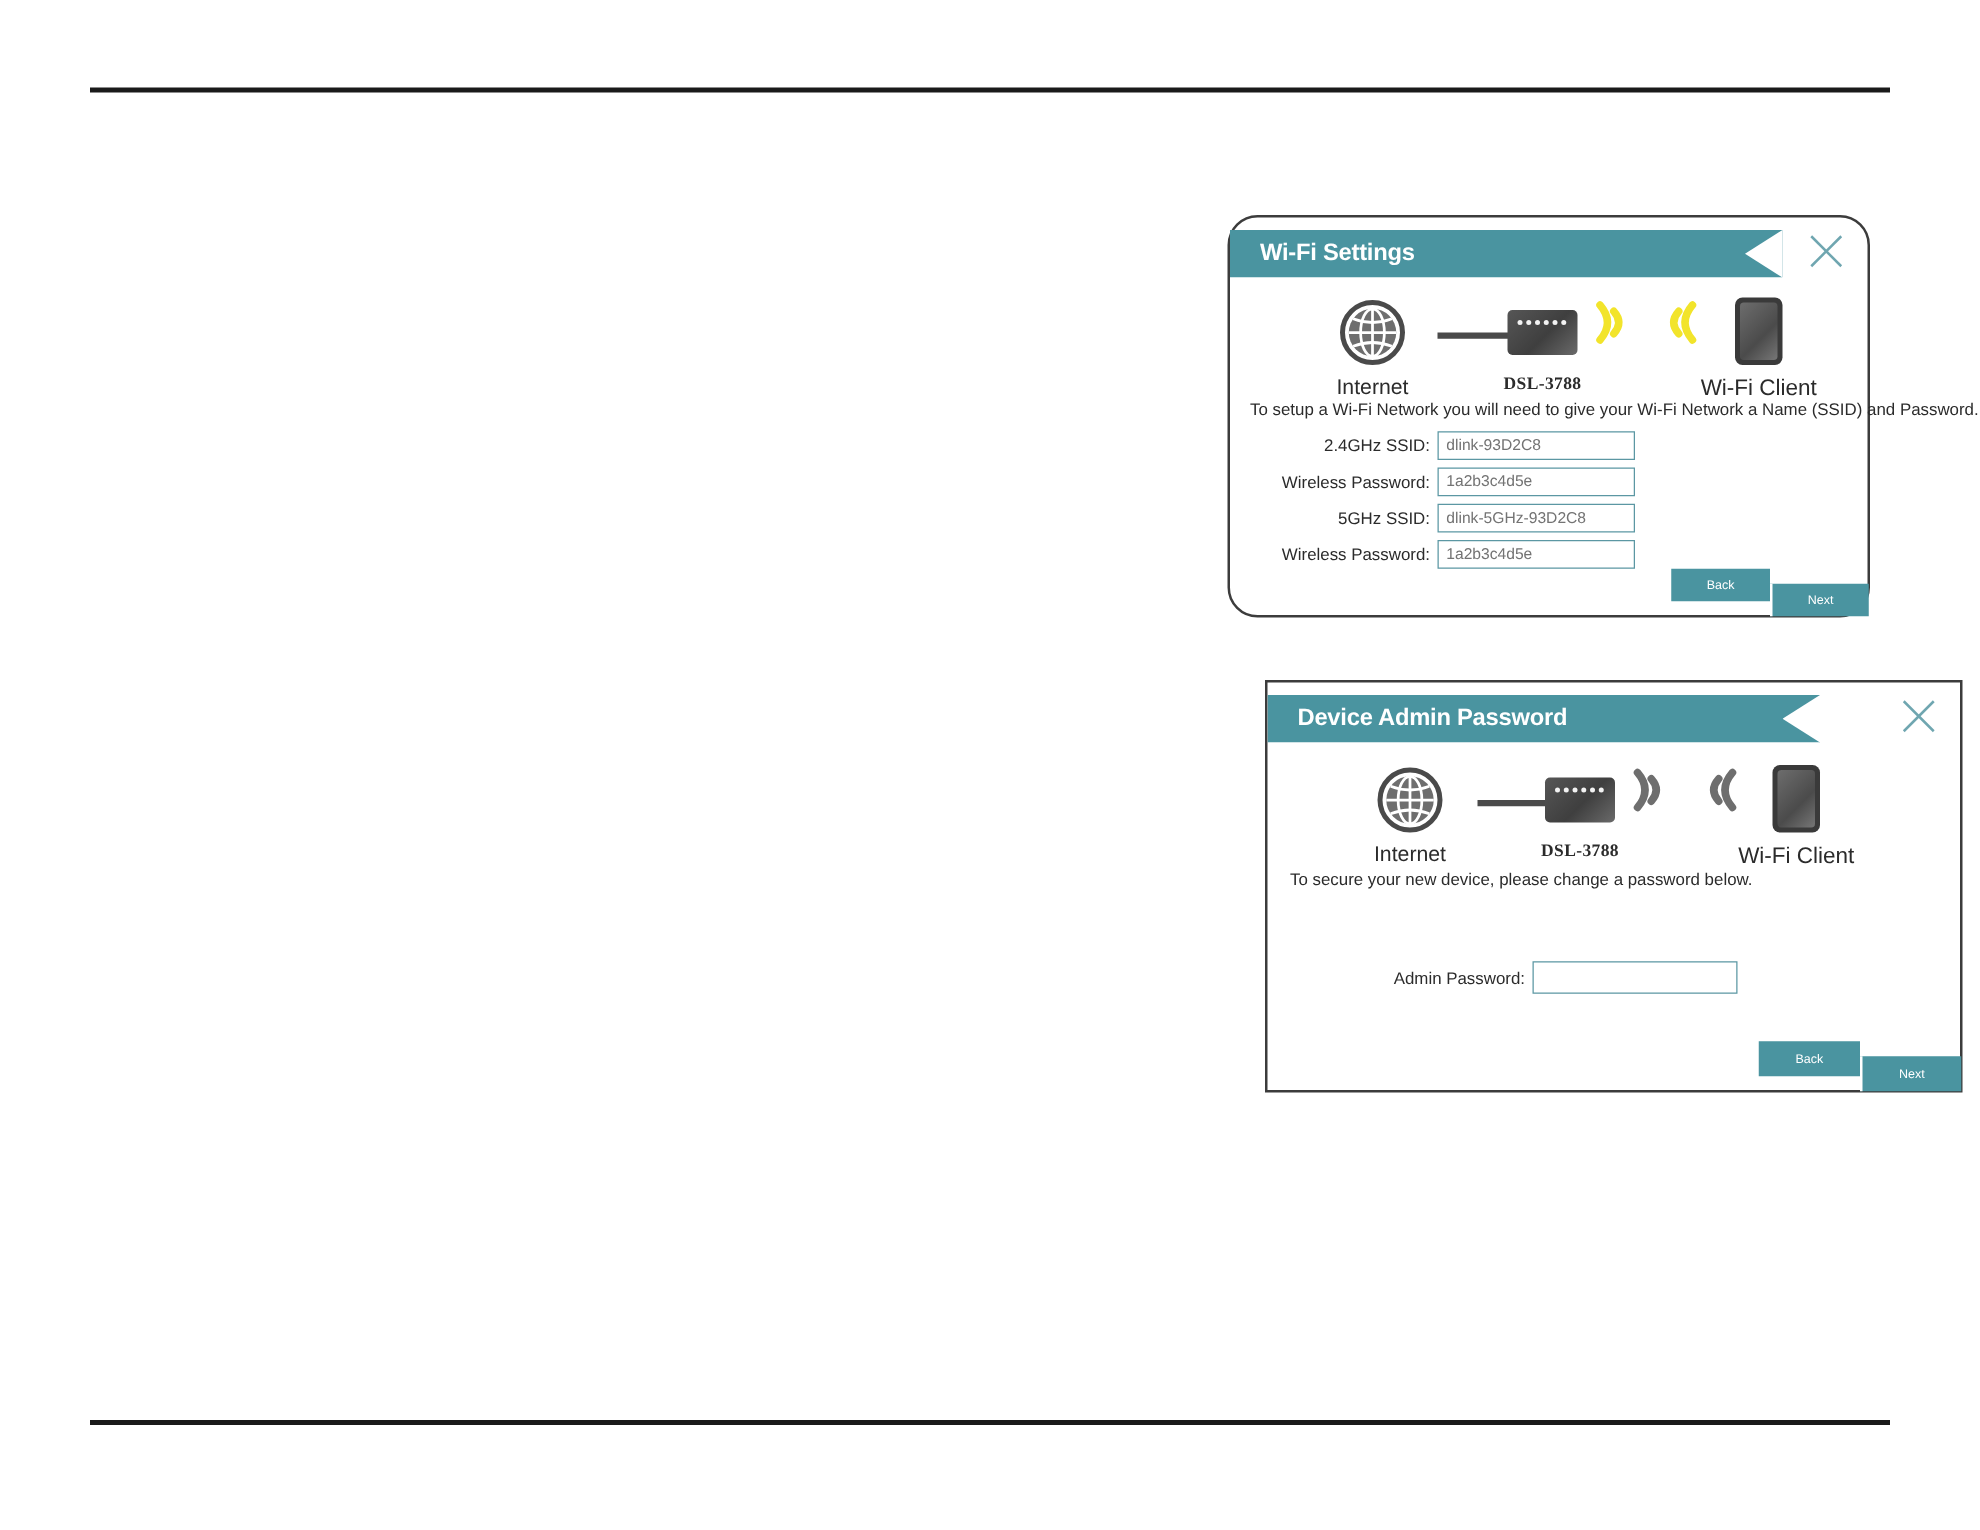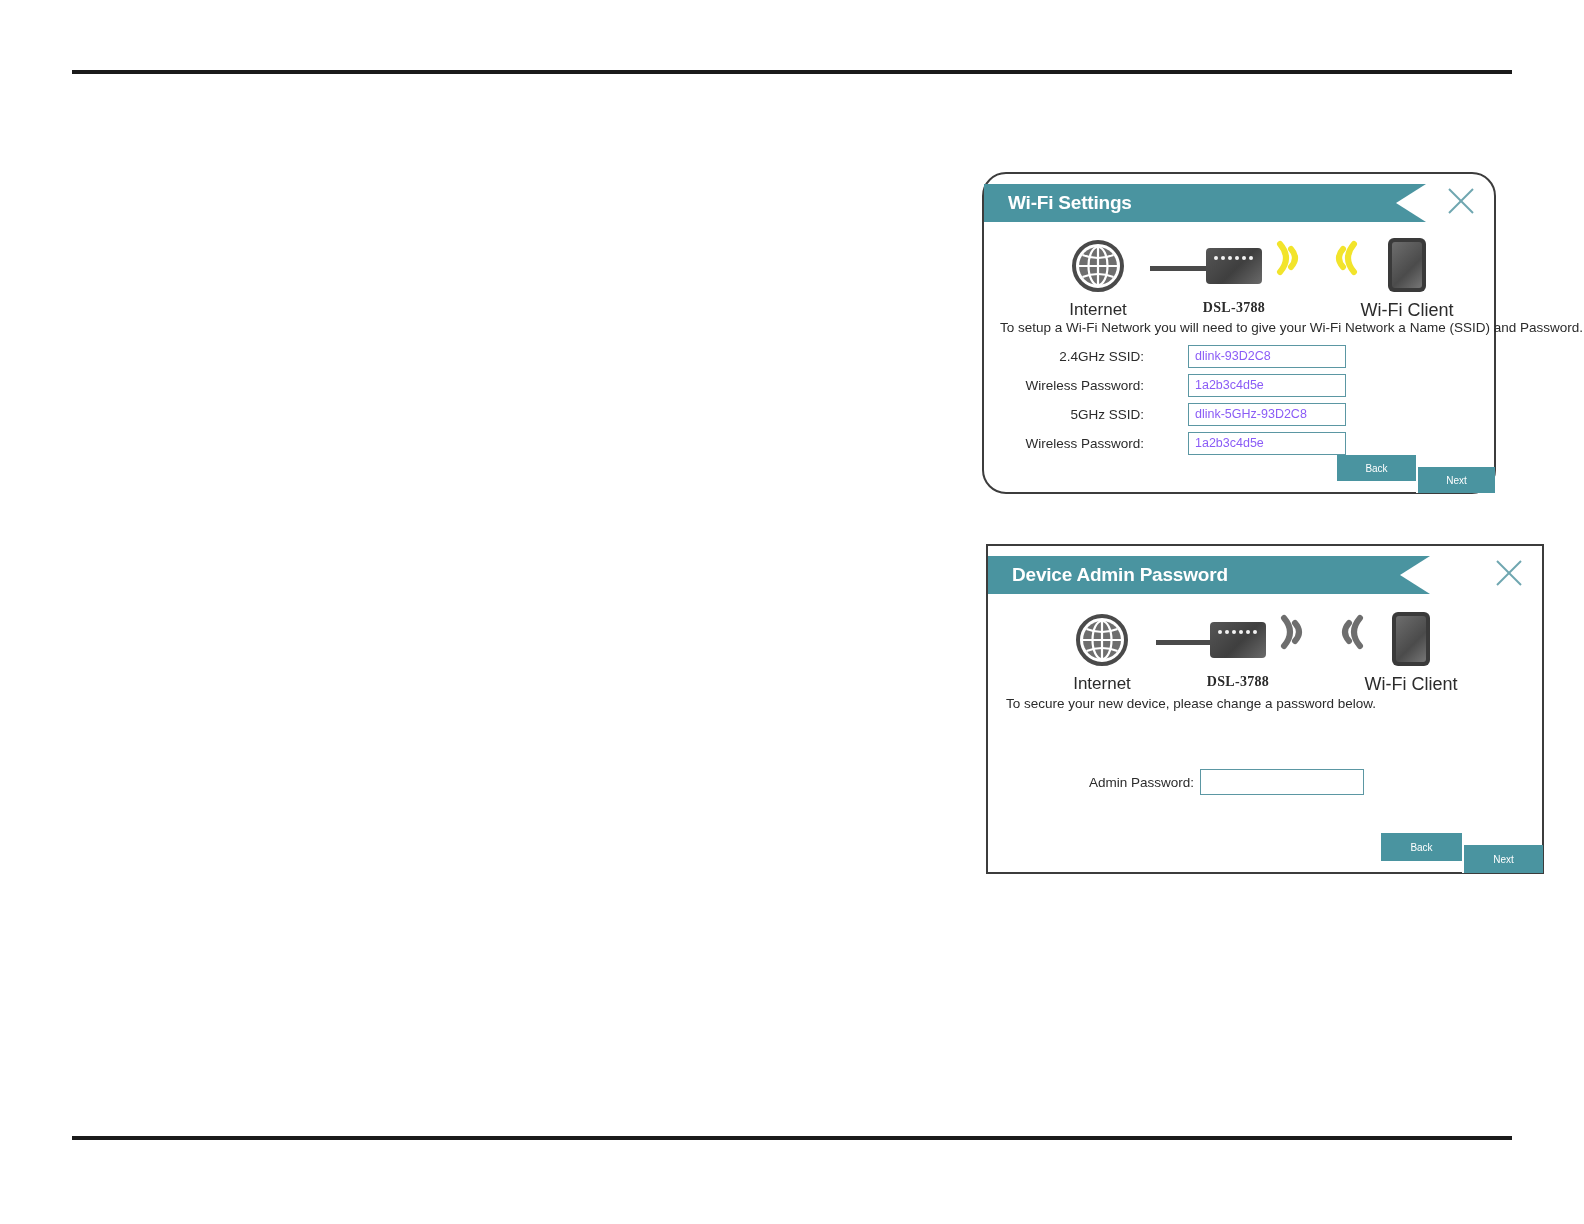--- a/index.html
+++ b/index.html
@@ -25,21 +25,21 @@
   .page-rule.bottom { top: 1136px; }
 
   
   .dialog {
     position: absolute;
     background: #ffffff;
     border: 2px solid #3c3c3c;
     box-sizing: border-box;
   }
   #dialog-wifi  { left: 982px; top: 172px;  width: 514px; height: 322px; border-radius: 24px; }
-  #dialog-admin { left: 986px; top: 544px;  width: 558px; height: 330px; }
+  #dialog-admin { left: 1012px; top: 544px;  width: 558px; height: 330px; }
 
   
   .dlg-banner-wrap {
     position: absolute;
     left: 0; top: 10px;
     width: 442px; height: 38px;
   }
   .dlg-banner {
     position: absolute;
     inset: 0;
@@ -189,41 +189,41 @@
   }
   #dialog-wifi .form-rows  { top: 168px; }
   #dialog-admin .form-rows { top: 222px; }
 
   .form-row {
     display: flex;
     align-items: center;
     height: 28px;
     margin-bottom: 0;
   }
-  #dialog-wifi .form-row { margin-bottom: 1px; gap: 38px; }
+  #dialog-wifi .form-row { margin-bottom: 1px; }
 
   .field-label {
     width: 160px;
     text-align: right;
     padding-right: 6px;
     font-size: 13.5px;
     color: #2b2b2b;
     white-space: nowrap;
   }
   #dialog-admin .field-label { width: 206px; }
 
   .field-input {
     width: 158px;
     height: 23px;
     border: 1px solid #5b97a3;
     background: #ffffff;
     box-sizing: border-box;
     font-family: "Liberation Sans", sans-serif;
     font-size: 12.5px;
-    color: #8b5cf6;
+    color: #737373;
     padding: 0 6px;
     outline: none;
   }
   #dialog-admin .field-input { width: 164px; height: 26px; }
 
   
   .dlg-footer {
     position: absolute;
     right: -1px; bottom: -1px;
     display: flex;

